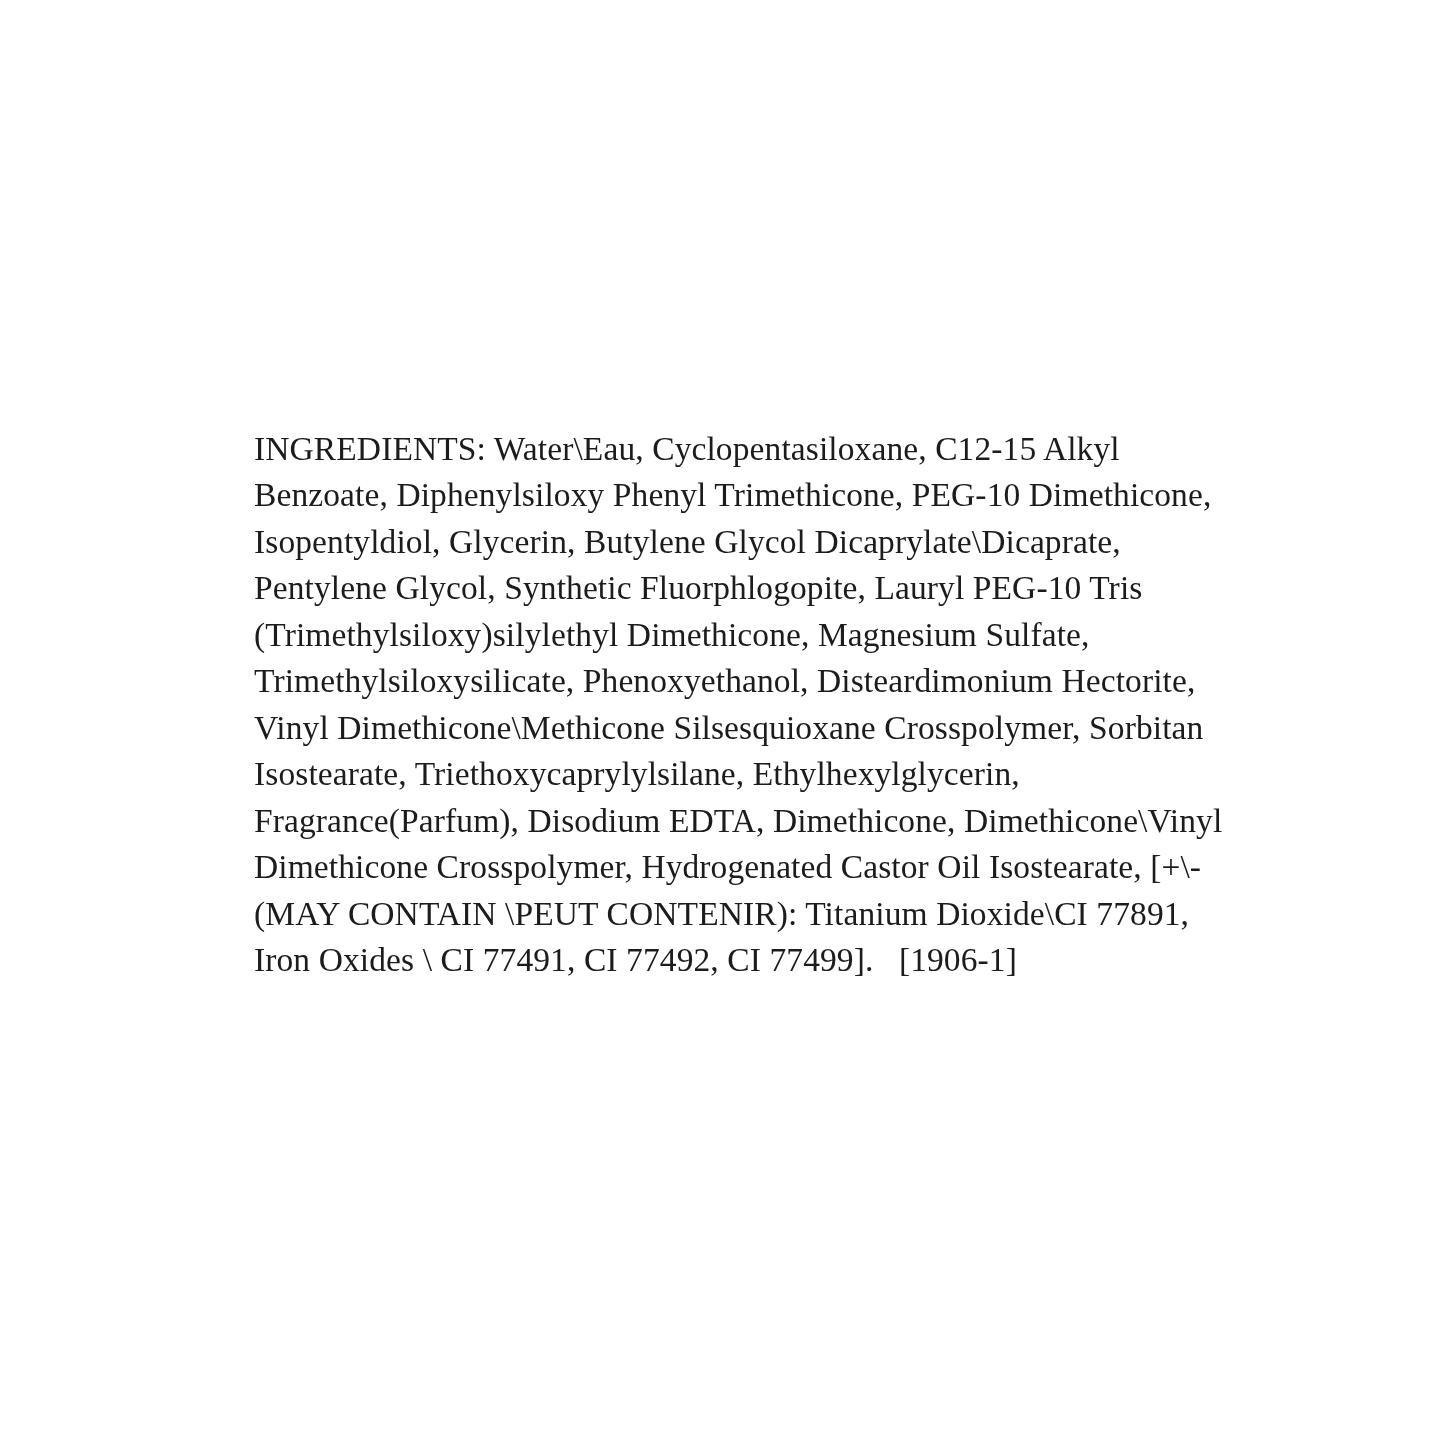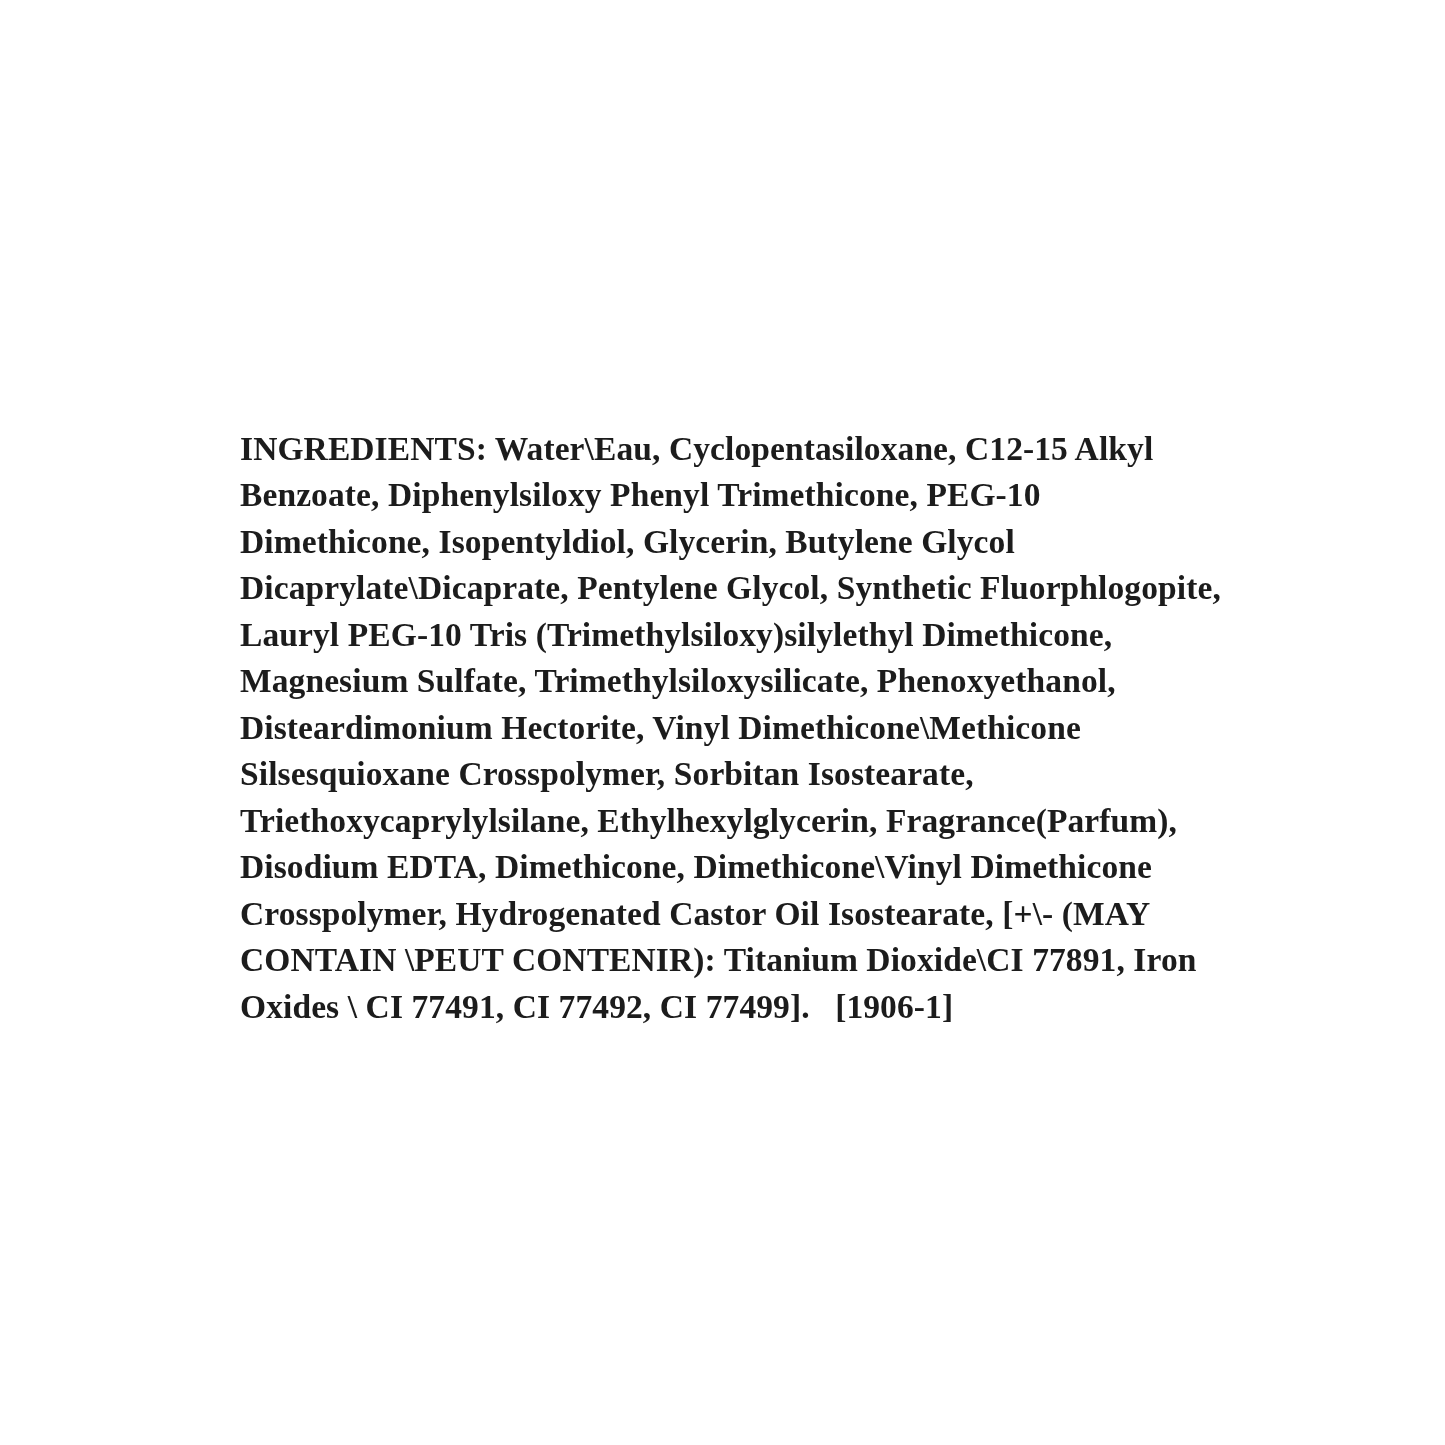--- a/index.html
+++ b/index.html
@@ -15,24 +15,23 @@
     overflow: hidden;
   }
   .page {
     position: relative;
     width: 1445px;
     height: 1445px;
     background: #ffffff;
   }
   .ingredients-block {
     position: absolute;
-    left: 240px;
+    left: 254px;
     top: 392px;
     width: 985px;
-    font-weight: bold;
   }
   .ingredients-text {
     font-family: "Liberation Serif", serif;
     font-size: 33.5px;
     line-height: 46.5px;
     color: #1c1c1c;
     text-align: left;
     letter-spacing: 0.1px;
     white-space: pre-wrap;
     word-break: normal;

